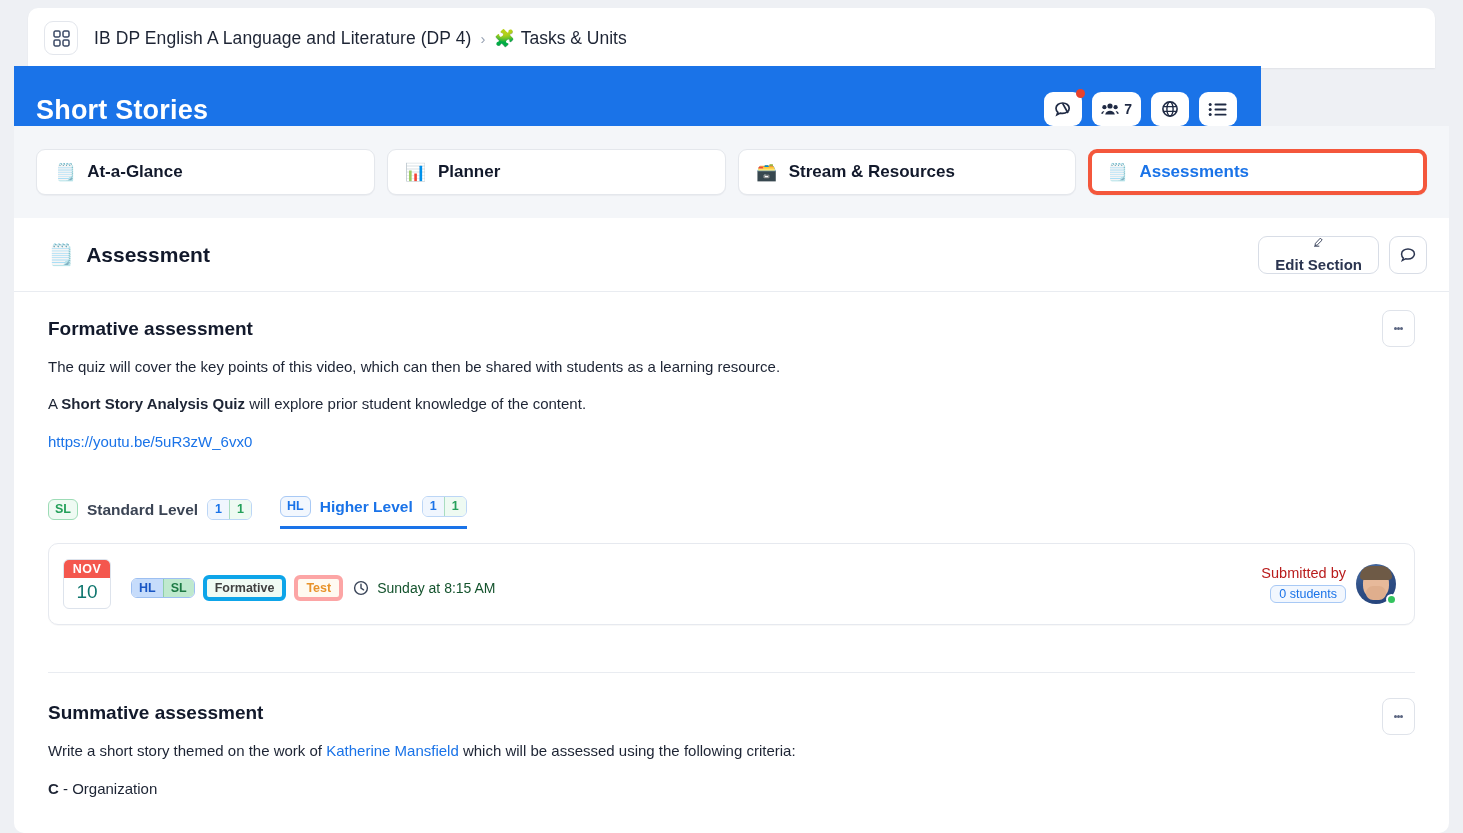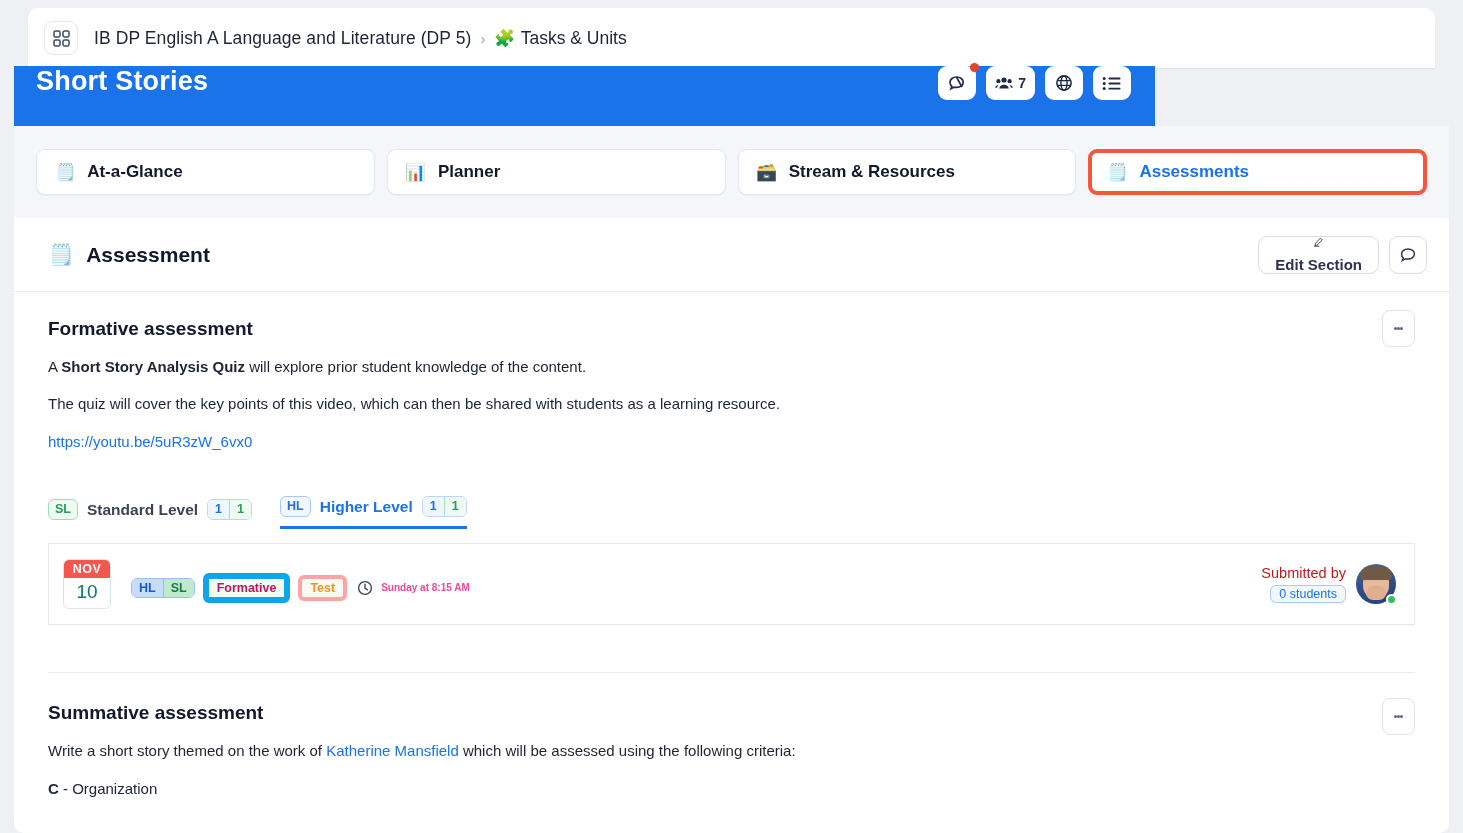--- a/index.html
+++ b/index.html
@@ -32,23 +32,23 @@
     font-size: 17.5px; color: #1d2434; margin-left: 16px;
     letter-spacing: .1px; white-space: nowrap;
   }
   .crumb-sep { color: #98a2b3; font-size: 15px; margin: 0 9px; }
   .crumb-emoji { font-size: 17px; margin-right: 5px; }
   .crumb-link { font-size: 17.5px; color: #1d2434; white-space: nowrap; }
 
   
   .hero {
     position: absolute; left: 14px; top: 66px;
-    width: 1141px; height: 60px;
+    width: 1247px; height: 60px;
     background: #1a73e8;
-    display: flex; align-items: flex-start;
+    display: flex; align-items: flex-end;
     padding: 0 24px 0 22px;
   }
   .hero-title {
     color: #ffffff; font-size: 27px; font-weight: bold;
     letter-spacing: .2px;
   }
   .hero-actions { margin-left: auto; display: flex; align-items: center; gap: 10px; }
   .hero-btn {
     position: relative;
     height: 34px; min-width: 38px; border-radius: 9px;
@@ -143,44 +143,44 @@
   .count-pill i {
     font-style: normal; font-size: 12.5px; font-weight: bold;
     padding: 1px 7px; line-height: 1.35;
   }
   .count-pill i.b { color: #1a73e8; background: #f0f6fe; }
   .count-pill i.g { color: #24a05a; background: #eefaf2; border-left: 1px solid #a9ddc0; }
 
   
   .assign {
     margin-top: 14px; height: 82px;
-    border: 1px solid #e6e9ef; border-radius: 0;
+    border: 1px solid #e6e9ef; border-radius: 10px;
     background: #fff; display: flex; align-items: center;
     padding: 0 18px 0 14px;
     box-shadow: 0 1px 1px rgba(16,24,40,.03);
   }
   .cal {
     width: 48px; border: 1px solid #dde3ec; border-radius: 6px;
     overflow: hidden; text-align: center; background: #fff; flex: 0 0 auto;
   }
   .cal .m { background: #f4574e; color: #fff; font-size: 12.5px; font-weight: bold; padding: 2px 0; letter-spacing: .4px; }
   .cal .d { font-size: 19px; color: #0f766e; padding: 3px 0 5px; }
   .assign-main { margin-left: 20px; }
   .assign-title { font-size: 17.5px; font-weight: bold; color: #12192b; }
   .assign-meta { display: flex; align-items: center; gap: 8px; margin-top: 7px; }
   .dual-pill { display: flex; border-radius: 6px; overflow: hidden; border: 1px solid #9dbff1; }
   .dual-pill i { font-style: normal; font-size: 12.5px; font-weight: bold; padding: 2px 7px; }
   .dual-pill i.hl { color: #1a56c4; background: #c6dcfb; }
   .dual-pill i.sl { color: #1d7a44; background: #bfe9ce; border-left: 1px solid #8fcfa8; }
   .tag {
     font-size: 12.5px; font-weight: bold; border-radius: 6px; padding: 2px 8px;
   }
-  .tag.formative { color: #be185d; border: 6px solid #0ea5e9; background: #f0fbf4; }
+  .tag.formative { color: #404040; border: 4px solid #0ea5e9; background: #f0fbf4; }
   .tag.test { color: #e8932b; border: 4px solid #fca5a5; background: #fffaf1; }
-  .when { font-size: 10px; color: #ec4899; font-weight: bold; }
+  .when { font-size: 14px; color: #14532d; }
   .assign-right { margin-left: auto; display: flex; align-items: center; gap: 10px; }
   .sub-by { text-align: right; }
   .sub-by .t { font-size: 14.5px; color: #b91c1c; }
   .sub-pill {
     display: inline-block; margin-top: 4px;
     font-size: 12.5px; color: #1a73e8;
     border: 1px solid #a8c9f5; background: #f2f7fe;
     border-radius: 6px; padding: 1px 8px;
   }
   .avatar { position: relative; width: 40px; height: 40px; flex: 0 0 auto; }
@@ -216,21 +216,21 @@
 
   <div class="breadcrumb-bar">
     <div class="grid-btn">
       <svg width="17" height="17" viewBox="0 0 17 17" aria-hidden="true">
         <rect x="1" y="1" width="6" height="6" rx="1.4" fill="none" stroke="#3c4a66" stroke-width="1.5"></rect>
         <rect x="10" y="1" width="6" height="6" rx="1.4" fill="none" stroke="#3c4a66" stroke-width="1.5"></rect>
         <rect x="1" y="10" width="6" height="6" rx="1.4" fill="none" stroke="#3c4a66" stroke-width="1.5"></rect>
         <rect x="10" y="10" width="6" height="6" rx="1.4" fill="none" stroke="#3c4a66" stroke-width="1.5"></rect>
       </svg>
     </div>
-    <span class="crumb-text">IB DP English A Language and Literature (DP 5)</span>
+    <span class="crumb-text">IB DP English A Language and Literature (DP 4)</span>
     <span class="crumb-sep">›</span>
     <span class="crumb-emoji">🧩</span>
     <span class="crumb-link">Tasks &amp; Units</span>
   </div>
 
   <div class="hero">
     <div class="hero-title">Short Stories</div>
     <div class="hero-actions">
       <div class="hero-btn">
         <svg width="18" height="18" viewBox="0 0 18 18" aria-hidden="true">
@@ -313,25 +313,25 @@
     <div class="body">
 
       <div class="kebab" style="top:18px;">
         <span></span>
         <span></span>
         <span></span>
       </div>
 
       <div class="block-title">Formative assessment</div>
 
+      <div class="para">The quiz will cover the key points of this video, which can then be shared with students as a learning resource.</div>
+
       <div class="para">
         <span>A </span><b>Short Story Analysis Quiz</b><span> will explore prior student knowledge of the content.</span>
       </div>
-
-      <div class="para">The quiz will cover the key points of this video, which can then be shared with students as a learning resource.</div>
 
       <div class="para"><a class="link" href="#">https://youtu.be/5uR3zW_6vx0</a></div>
 
       <div class="levels">
         <div class="level">
           <span class="lvl-badge sl">SL</span>
           <span class="lvl-name">Standard Level</span>
           <span class="count-pill">
             <i class="b">1</i>
             <i class="g">1</i>

